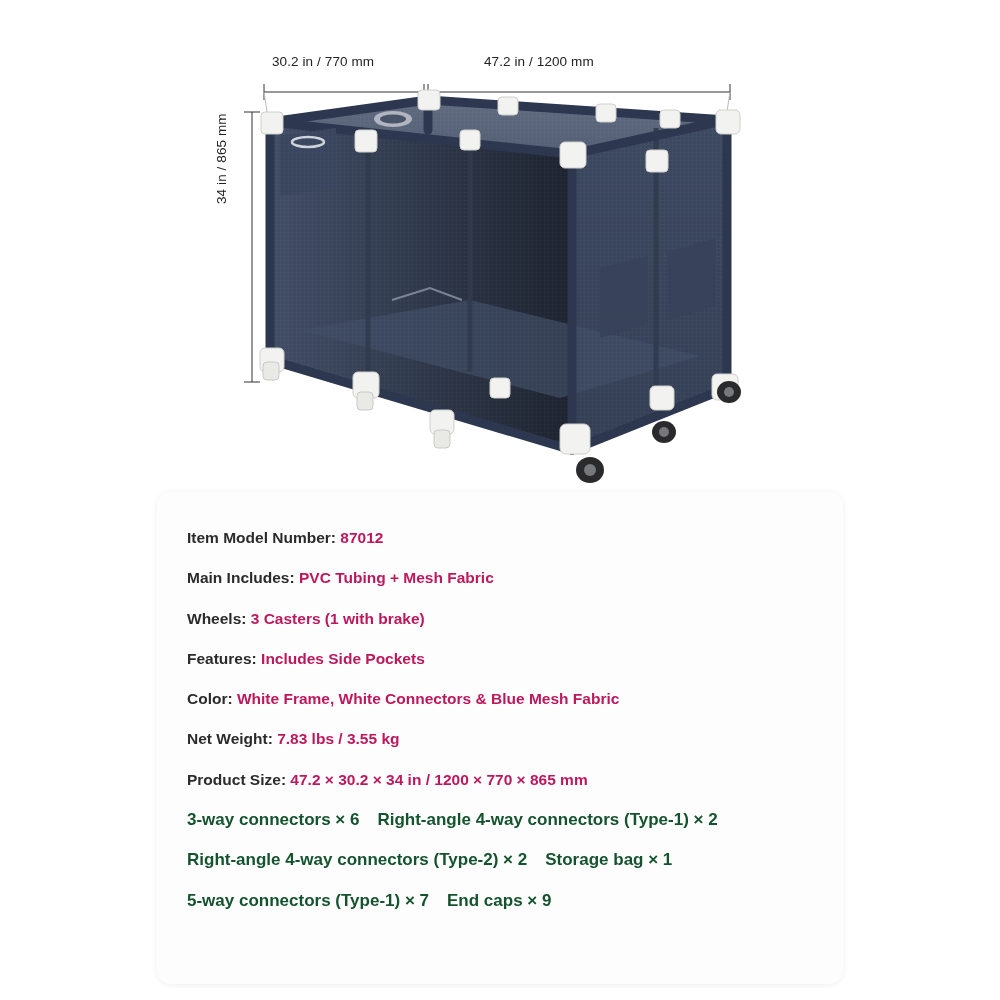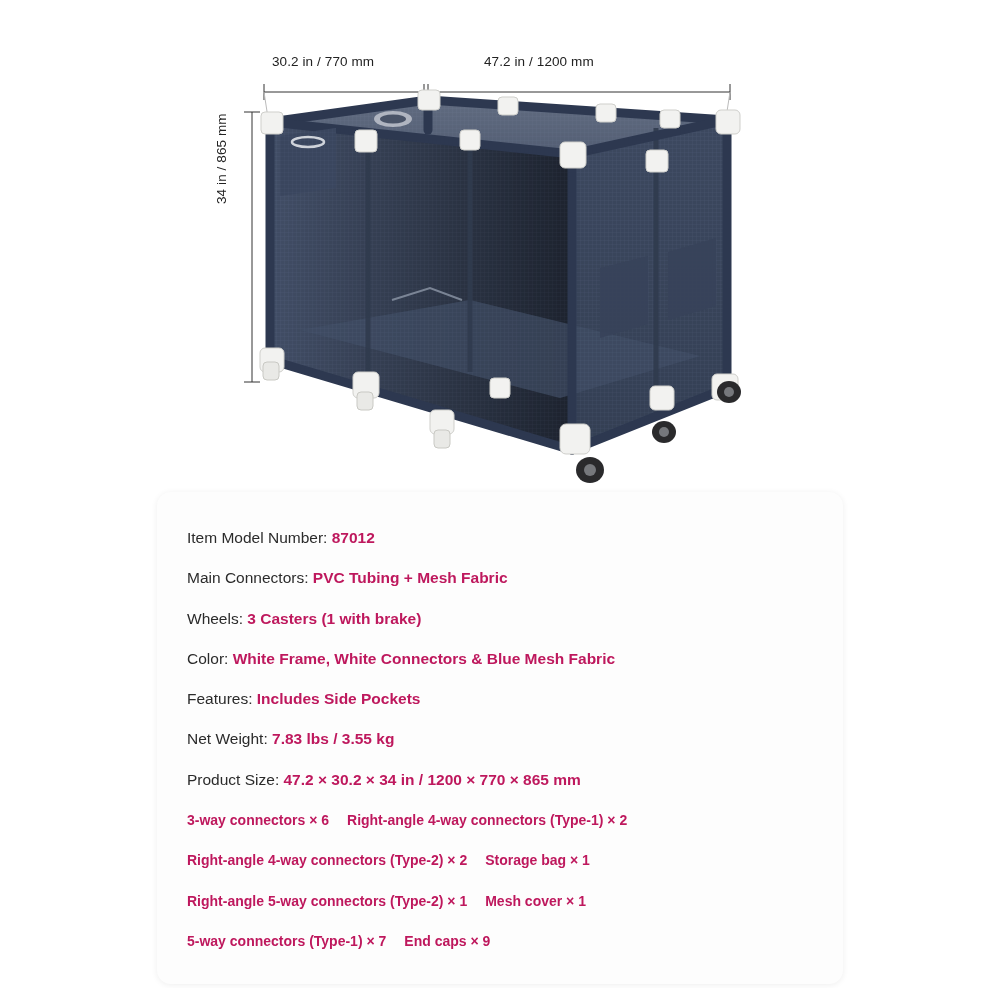--- a/index.html
+++ b/index.html
@@ -57,32 +57,32 @@
     box-shadow: 0 1px 6px rgba(0,0,0,0.07);
     padding: 26px 26px 10px 30px;
   }
   .spec-row {
     font-size: 15.5px;
     line-height: 40.3px;
     color: #2b2b2b;
     white-space: nowrap;
   }
   .spec-label {
-    font-weight: 400;
+    font-weight: 700;
     color: #2b2b2b;
   }
   .spec-value {
     font-weight: 700;
     color: #be185d;
   }
   .pkg-line {
-    font-size: 14px;
+    font-size: 17px;
     line-height: 40.3px;
     font-weight: 700;
-    color: #be185d;
+    color: #14532d;
     white-space: nowrap;
   }
   .pkg-gap { display: inline-block; width: 18px; }
 </style>
 </head>
 <body>
 
 <div id="page">
 
   <div id="illustration">
@@ -227,60 +227,57 @@
   </div>
 
   <div id="spec-card">
 
     <div class="spec-row">
       <span class="spec-label">Item Model Number:</span>
       <span class="spec-value">87012</span>
     </div>
 
     <div class="spec-row">
-      <span class="spec-label">Main Connectors:</span>
+      <span class="spec-label">Main Includes:</span>
       <span class="spec-value">PVC Tubing + Mesh Fabric</span>
     </div>
 
     <div class="spec-row">
       <span class="spec-label">Wheels:</span>
       <span class="spec-value">3 Casters (1 with brake)</span>
     </div>
 
     <div class="spec-row">
+      <span class="spec-label">Features:</span>
+      <span class="spec-value">Includes Side Pockets</span>
+    </div>
+
+    <div class="spec-row">
       <span class="spec-label">Color:</span>
       <span class="spec-value">White Frame, White Connectors &amp; Blue Mesh Fabric</span>
     </div>
 
     <div class="spec-row">
-      <span class="spec-label">Features:</span>
-      <span class="spec-value">Includes Side Pockets</span>
-    </div>
-
-    <div class="spec-row">
       <span class="spec-label">Net Weight:</span>
       <span class="spec-value">7.83 lbs / 3.55 kg</span>
     </div>
 
     <div class="spec-row">
       <span class="spec-label">Product Size:</span>
       <span class="spec-value">47.2 × 30.2 × 34 in / 1200 × 770 × 865 mm</span>
     </div>
 
 
     <div class="pkg-line">
       <span>3-way connectors × 6</span><span class="pkg-gap"></span><span>Right-angle 4-way connectors (Type-1) × 2</span>
     </div>
 
     <div class="pkg-line">
       <span>Right-angle 4-way connectors (Type-2) × 2</span><span class="pkg-gap"></span><span>Storage bag × 1</span>
     </div>
 
-    <div class="pkg-line">
-      <span>Right-angle 5-way connectors (Type-2) × 1</span><span class="pkg-gap"></span><span>Mesh cover × 1</span>
-    </div>
 
     <div class="pkg-line">
       <span>5-way connectors (Type-1) × 7</span><span class="pkg-gap"></span><span>End caps × 9</span>
     </div>
 
   </div>
 </div>
 
 </body></html>

